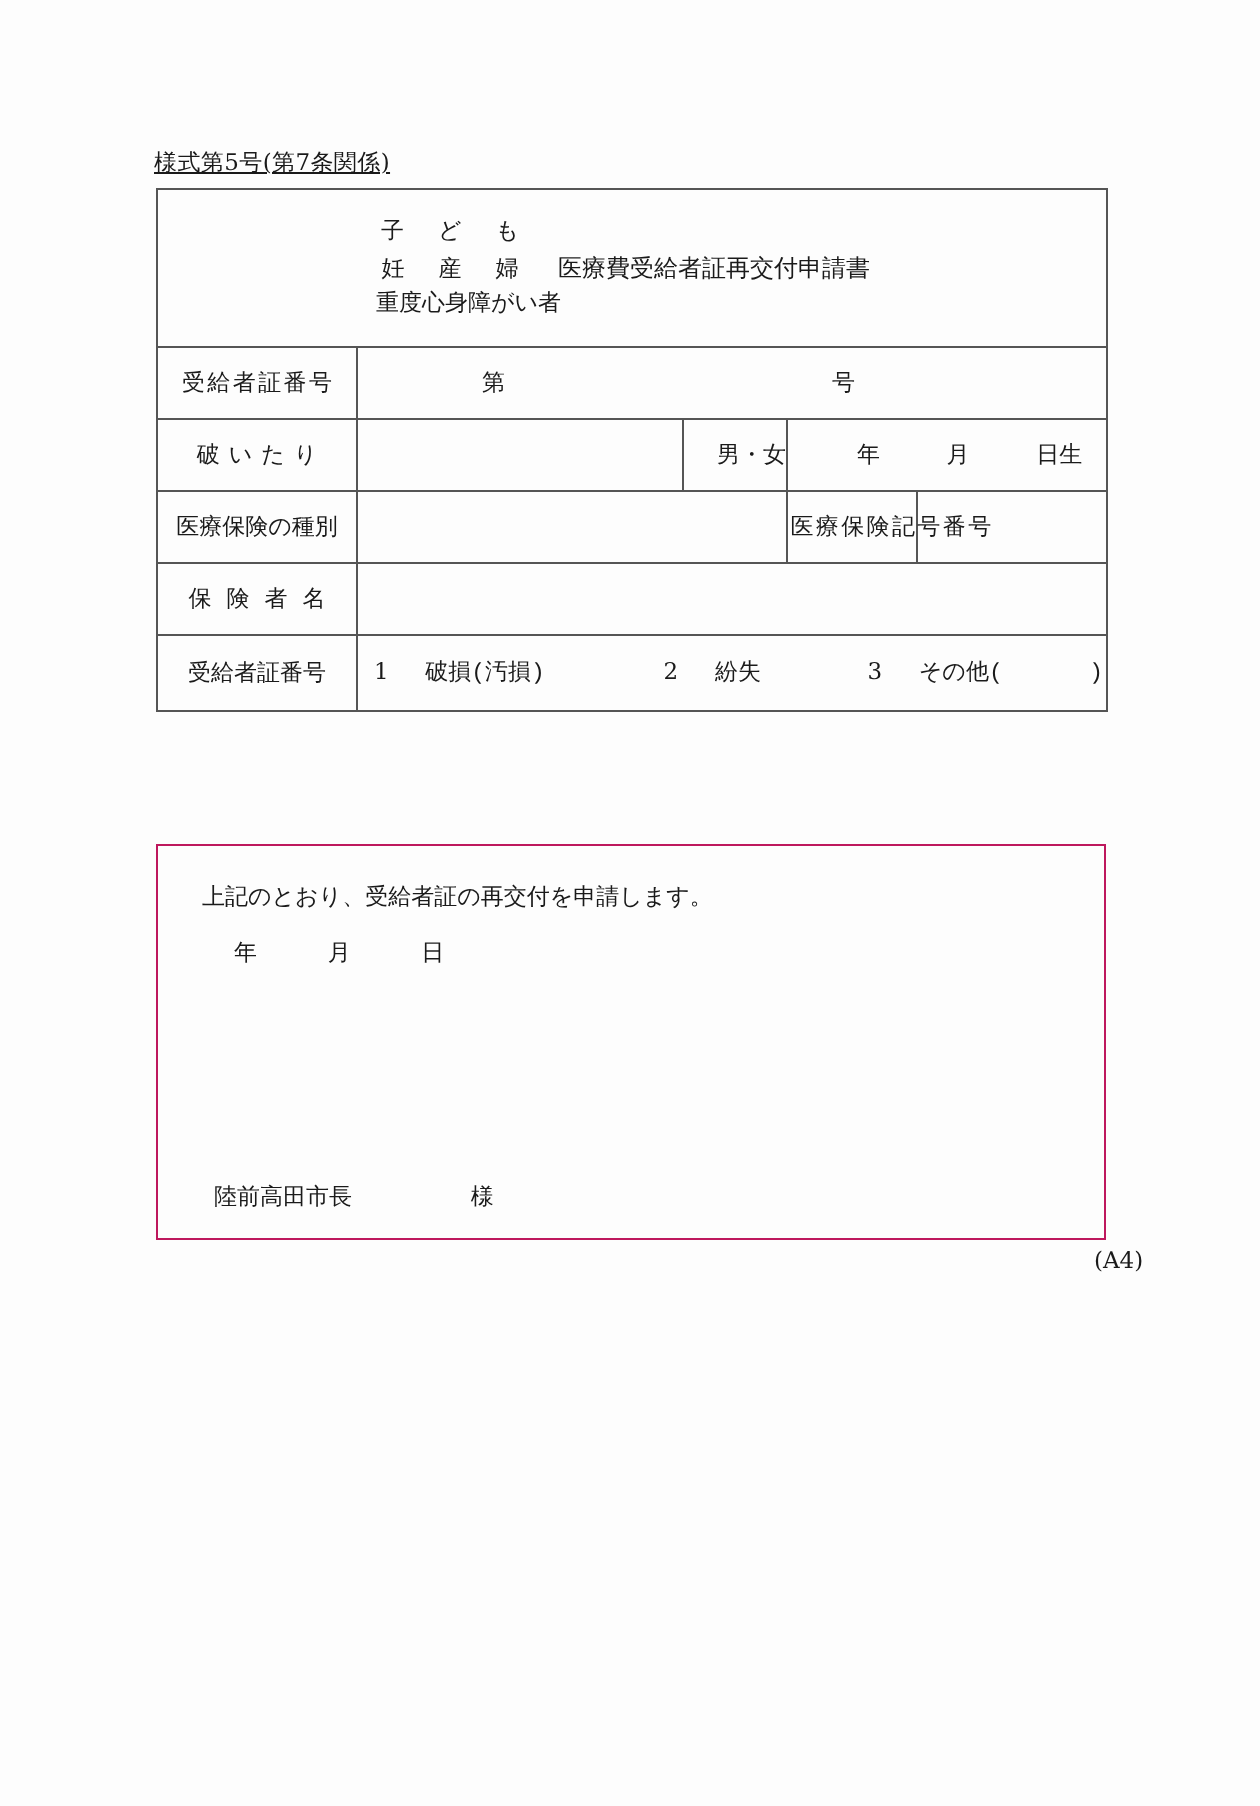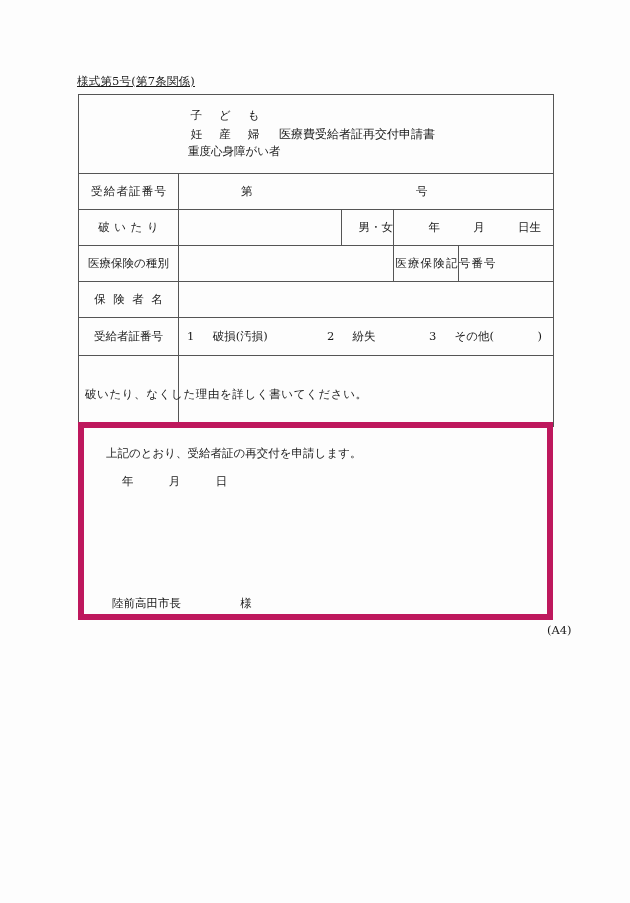--- a/index.html
+++ b/index.html
@@ -146,21 +146,21 @@
     position: relative;
     height: 37px;
   }
   .reason-inner {
     position: absolute;
     left: 8px;
     top: 50%;
     transform: translateY(-50%);
     white-space: nowrap;
   }
-  .reason-inner .opt { display: inline-block; }
+  .reason-inner .opt { display: inline-block; font-family: Liberation Mono, monospace; }
   .reason-inner .n { display: inline-block; width: 22px; }
   .reason-inner .sp1 { display: inline-block; width: 52px; }
   .reason-inner .sp2 { display: inline-block; width: 46px; }
   .reason-inner .paren-gap { display: inline-block; width: 36px; }
 
   
   .lbl-wrap {
     height: 70px;
     vertical-align: top;
     text-align: left;
@@ -176,21 +176,21 @@
   }
   .free-cell { height: 70px; }
 
   
   .decl-block {
     position: absolute;
     left: 78px;
     top: 422px;
     width: 475px;
     height: 198px;
-    border: 6px solid #be185d;
+    border: 1px solid #be185d;
     box-sizing: border-box;
     font-size: 11.5px;
   }
   .decl-line {
     position: absolute;
     left: 22px;
     top: 18px;
     white-space: nowrap;
   }
   .decl-date {
@@ -327,26 +327,20 @@
             <span class="opt">紛失</span>
             <span class="sp2"></span>
             <span class="n">3</span>
             <span class="opt">その他(</span>
             <span class="paren-gap"></span>
             <span class="opt">)</span>
           </span>
         </td>
       </tr>
 
-      <tr>
-        <td class="lbl lbl-wrap">
-          <span class="wraptext">破いたり、なくした理由を詳しく書いてください。</span>
-        </td>
-        <td class="free-cell" colspan="4"></td>
-      </tr>
     </tbody>
   </table>
 
   <div class="decl-block">
     <div class="decl-line">上記のとおり、受給者証の再交付を申請します。</div>
 
     <div class="decl-date">
       <span>年</span>
       <span class="gap"></span>
       <span>月</span>

